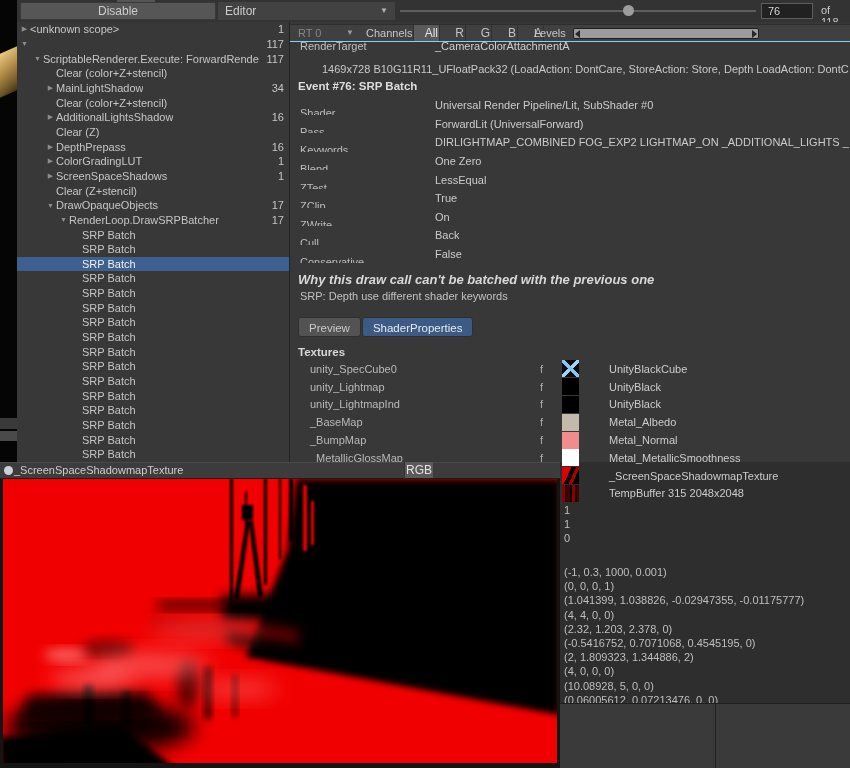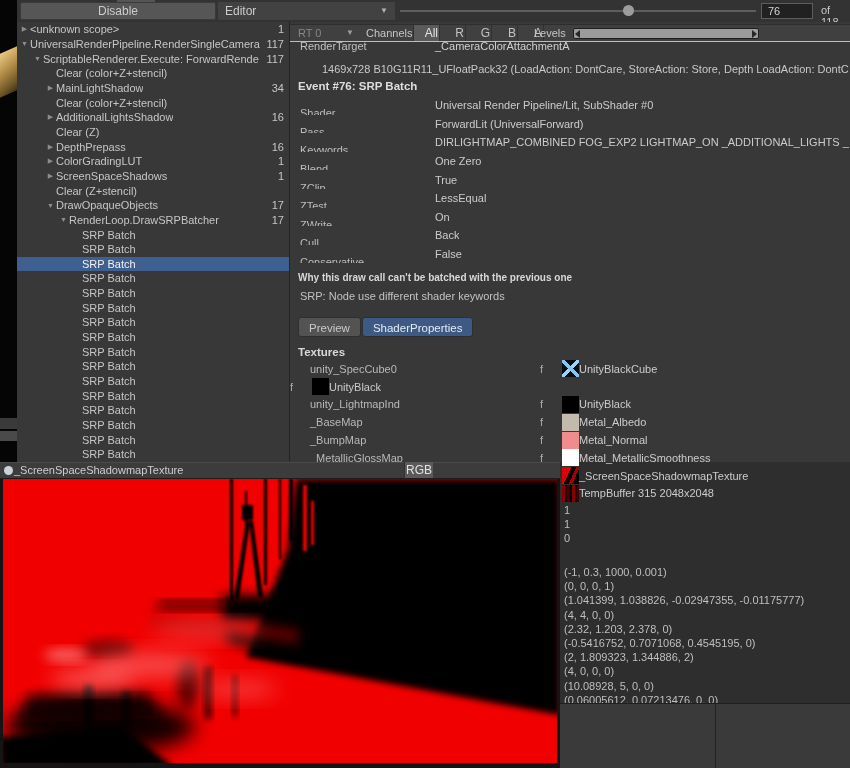--- a/index.html
+++ b/index.html
@@ -60,42 +60,42 @@
   .lv-capL{position:absolute;left:1px;top:1px;width:0;height:0;border-top:4.5px solid transparent;
       border-bottom:4.5px solid transparent;border-right:5px solid #272727;}
   .lv-capR{position:absolute;right:1px;top:1px;width:0;height:0;border-top:4.5px solid transparent;
       border-bottom:4.5px solid transparent;border-left:5px solid #272727;}
   .surface-info{position:absolute;left:8px;top:41px;width:552px;white-space:nowrap;overflow:hidden;color:#c9c9c9;margin-left:24px;}
   .event-header{position:absolute;left:8px;top:58px;font-weight:bold;color:#dedede;font-size:11.5px;}
   .props{position:absolute;left:0;top:74px;width:560px;}
   .prow{height:18.6px;display:flex;align-items:center;white-space:nowrap;overflow:hidden;}
   .plabel{flex:0 0 135px;padding-left:10px;color:#bdbdbd;margin-top:16px;}
   .pvalue{color:#cccccc;overflow:hidden;}
-  .why-title{position:absolute;left:8px;top:250px;font-weight:bold;color:#d8d8d8;font-size:10px;}
+  .why-title{position:absolute;left:8px;top:250px;font-weight:bold;color:#d8d8d8;font-size:13px;font-style:italic;}
   .why-reason{position:absolute;left:10px;top:268px;color:#c2c2c2;}
   .tabs{position:absolute;left:8px;top:295px;display:flex;height:20px;}
   .tab{padding:0 10px;line-height:20px;font-size:11.5px;background:#535353;color:#c9c9c9;
       border:1px solid #2f2f2f;border-radius:3px;margin-right:1px;}
   .tab.active{background:#3c5a84;color:#e4ebf4;}
   .tex-header{position:absolute;left:8px;top:324px;font-weight:bold;color:#d8d8d8;font-size:11.5px;}
   .texrows{position:absolute;left:0;top:338px;width:560px;}
   .texrow{height:17.8px;display:flex;align-items:center;white-space:nowrap;}
   .tname{flex:0 0 230px;padding-left:20px;color:#b9b9b9;overflow:hidden;}
   .tflag{flex:0 0 16px;color:#ababab;}
   .tspace{flex:0 0 6px;}
   .ticon{width:17px;height:17px;flex:0 0 17px;}
   .icon-black-cube{background:linear-gradient(45deg,transparent 42%,#86c7ee 42% 58%,transparent 58%),
       linear-gradient(135deg,transparent 42%,#9ed4f2 42% 58%,transparent 58%),#0b0b14;}
   .icon-black{background:#000;}
   .icon-albedo{background:#c2baad;}
   .icon-normal{background:#f08c8c;}
   .icon-white{background:#ffffff;}
   .icon-shadowmap{background:linear-gradient(115deg,#df0000 38%,#0d0000 38% 58%,#a80000 58% 72%,#000 72%);}
   .icon-tempbuffer{background:repeating-linear-gradient(90deg,#8a0000 0 3px,#1a0000 3px 5px,#4a0000 5px 8px,#000 8px 10px);}
-  .tvalue{margin-left:0;color:#cccccc;}
+  .tvalue{margin-left:10px;color:#cccccc;padding-left:20px;}
   .dark-zone{position:absolute;left:270px;top:440px;width:290px;height:241px;background:#2e2e2e;}
   .vals{position:absolute;left:274px;top:481px;color:#bfbfbf;}
   .vals div{height:14px;line-height:14px;white-space:nowrap;}
   .vecs{position:absolute;left:274px;top:543px;color:#bfbfbf;}
   .vecs div{height:14.2px;line-height:14.2px;white-space:nowrap;}
   .bottom-right{position:absolute;left:270px;top:681px;width:290px;height:65px;background:#3a3a3a;
       border-top:1px solid #1f1f1f;box-sizing:border-box;}
   .br-divider{position:absolute;left:155px;top:0;width:1px;height:65px;background:#232323;}
 
   
@@ -132,21 +132,20 @@
   </div>
 
   <div class="abs tree" id="tree-rows">
       <div class="trow">
         <span class="arrow" style="margin-left: 2px;">▶</span>
         <span class="tlabel">&lt;unknown scope&gt;</span>
         <span class="tcount">1</span>
       </div>
       <div class="trow">
         <span class="arrow" style="margin-left: 2px;">▼</span>
-        <span class="tlabel">UniversalRenderPipeline.RenderSingleCamera</span>
         <span class="tcount">117</span>
       </div>
       <div class="trow">
         <span class="arrow" style="margin-left: 15px;">▼</span>
         <span class="tlabel">ScriptableRenderer.Execute: ForwardRende</span>
         <span class="tcount">117</span>
       </div>
       <div class="trow">
         <span class="arrow" style="margin-left: 28px;"></span>
         <span class="tlabel">Clear (color+Z+stencil)</span>
@@ -319,57 +318,58 @@
         </div>
         <div class="prow">
           <span class="plabel">Keywords</span>
           <span class="pvalue">DIRLIGHTMAP_COMBINED FOG_EXP2 LIGHTMAP_ON _ADDITIONAL_LIGHTS _</span>
         </div>
         <div class="prow">
           <span class="plabel">Blend</span>
           <span class="pvalue">One Zero</span>
         </div>
         <div class="prow">
+          <span class="plabel">ZTest</span>
+          <span class="pvalue">LessEqual</span>
+        </div>
+        <div class="prow">
           <span class="plabel">ZClip</span>
           <span class="pvalue">True</span>
         </div>
         <div class="prow">
-          <span class="plabel">ZTest</span>
-          <span class="pvalue">LessEqual</span>
-        </div>
-        <div class="prow">
           <span class="plabel">ZWrite</span>
           <span class="pvalue">On</span>
         </div>
         <div class="prow">
           <span class="plabel">Cull</span>
           <span class="pvalue">Back</span>
         </div>
         <div class="prow">
           <span class="plabel">Conservative</span>
           <span class="pvalue">False</span>
         </div>
       </div>
     <div class="why-title">Why this draw call can't be batched with the previous one</div>
-    <div class="why-reason">SRP: Node use different shader keywords</div>
+    <div class="why-reason">SRP: Depth use different shader keywords</div>
     <div class="tabs" id="detail-tabs">
         <div class="tab">Preview</div>
         <div class="tab active">ShaderProperties</div>
       </div>
     <div class="tex-header">Textures</div>
     <div class="dark-zone"></div>
     <div class="texrows" id="texture-rows">
         <div class="texrow">
           <span class="tname">unity_SpecCube0</span>
           <span class="tflag">f</span>
           <span class="tspace"></span>
           <span class="ticon icon-black-cube"></span>
           <span class="tvalue">UnityBlackCube</span>
         </div>
         <div class="texrow">
+          <span class="tname">unity_Lightmap</span>
           <span class="tflag">f</span>
           <span class="tspace"></span>
           <span class="ticon icon-black"></span>
           <span class="tvalue">UnityBlack</span>
         </div>
         <div class="texrow">
           <span class="tname">unity_LightmapInd</span>
           <span class="tflag">f</span>
           <span class="tspace"></span>
           <span class="ticon icon-black"></span>

